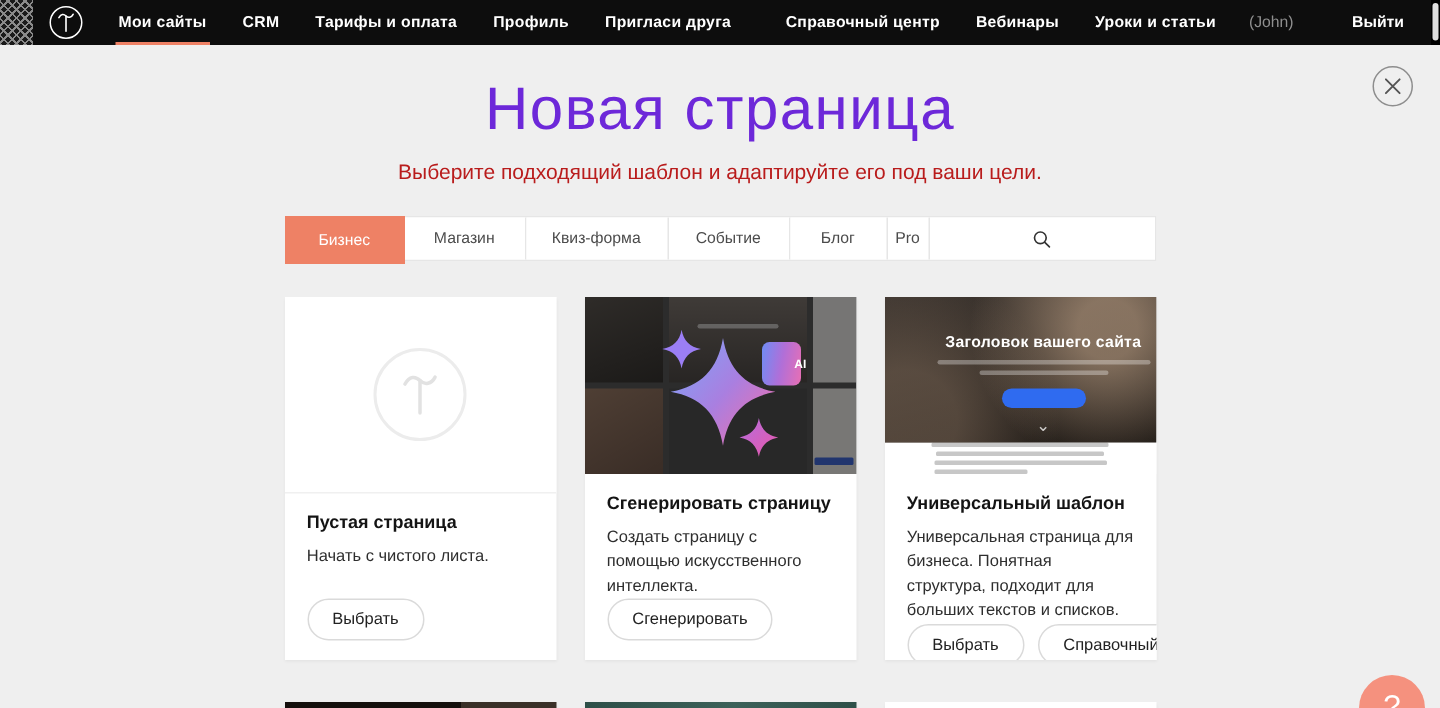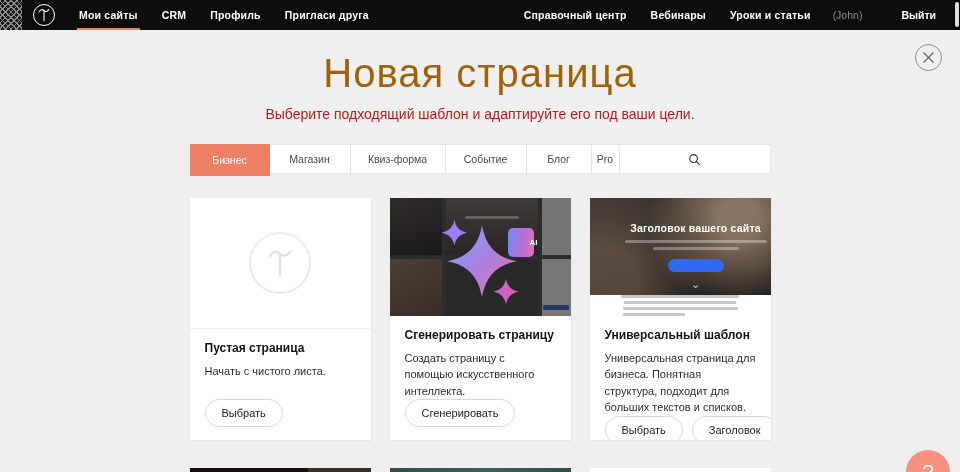--- a/index.html
+++ b/index.html
@@ -25,21 +25,21 @@
   .nav-user .uname{color:#8f8f8f;margin-right:4px;font-weight:400;}
   .nav-user .logout{color:#fff;}
 
   
   .scrollbar{position:absolute;top:0;right:0;width:6px;height:30px;background:#000;z-index:9;}
   .scroll-thumb{position:absolute;top:2px;right:1px;width:4px;height:25px;background:#dfdfdf;border-radius:2px;}
 
   
   .modal{position:relative;padding-top:18px;}
   .close-btn{position:absolute;top:14px;left:915px;width:27px;height:27px;border-radius:50%;border:1px solid #8d8d8d;background:transparent;display:flex;align-items:center;justify-content:center;cursor:pointer;}
-  .page-title{text-align:center;font-size:40px;font-weight:300;color:#a16207;letter-spacing:1px;line-height:50px;}
+  .page-title{text-align:center;font-size:40px;font-weight:300;color:#6d28d9;letter-spacing:1px;line-height:50px;}
   .page-subtitle{text-align:center;font-size:14px;color:#b91c1c;margin-top:8px;}
 
   .content{width:581px;margin:0 auto;}
 
   
   .tabs{display:flex;margin-top:22px;height:30px;border:1px solid #e6e6e6;background:#fff;}
   .tab{display:flex;align-items:center;justify-content:center;font-size:10.5px;color:#4c4c4c;border-right:1px solid #e6e6e6;cursor:pointer;background:#fff;height:100%;}
   .tab:last-child{border-right:none;}
   .tab.active{background:var(--accent);color:#fff;border-right:none;margin:-1px 0 -1px -1px;height:32px;}
   .t0{width:80px;}.t1{width:81px;}.t2{width:99px;}.t3{width:95px;}.t4{width:81px;}.t5{width:65px;}.t6{width:28px;}
@@ -113,20 +113,21 @@
     <div class="logo-circle">
       <svg width="14" height="16" viewBox="0 0 36 44">
         <path d="M5 13 C9 6 14 6 18 10 C22 14 28 13 31 7" stroke="#fff" stroke-width="3" fill="none" stroke-linecap="round"></path>
         <path d="M18 10 L18 38" stroke="#fff" stroke-width="3" fill="none" stroke-linecap="round"></path>
       </svg>
     </div>
   </div>
   <div class="nav">
     <div class="nav-item active">Мои сайты</div>
     <div class="nav-item">CRM</div>
+    <div class="nav-item">Тарифы и оплата</div>
     <div class="nav-item">Профиль</div>
     <div class="nav-item">Пригласи друга</div>
   </div>
   <div class="nav nav-right">
     <div class="nav-item">Справочный центр</div>
     <div class="nav-item">Вебинары</div>
     <div class="nav-item">Уроки и статьи</div>
     <div class="nav-user">
       <span class="uname">(John)</span>
       <span class="logout">Выйти</span>
@@ -249,21 +250,21 @@
             <div class="strip-line sl2"></div>
             <div class="strip-line sl3"></div>
             <div class="strip-line sl4"></div>
           </div>
         </div>
         <div class="card-body">
           <div class="card-title">Универсальный шаблон</div>
           <div class="card-desc">Универсальная страница для бизнеса. Понятная структура, подходит для больших текстов и списков.</div>
           <div class="card-actions">
             <button class="pill-btn">Выбрать</button>
-            <button class="pill-btn">Заголовок</button>
+            <button class="pill-btn">Справочный</button>
           </div>
         </div>
       </div>
     </div>
 
     <div class="cards-next">
       <div class="card-next next1"></div>
       <div class="card-next next2"></div>
       <div class="card-next next3"></div>
     </div>

